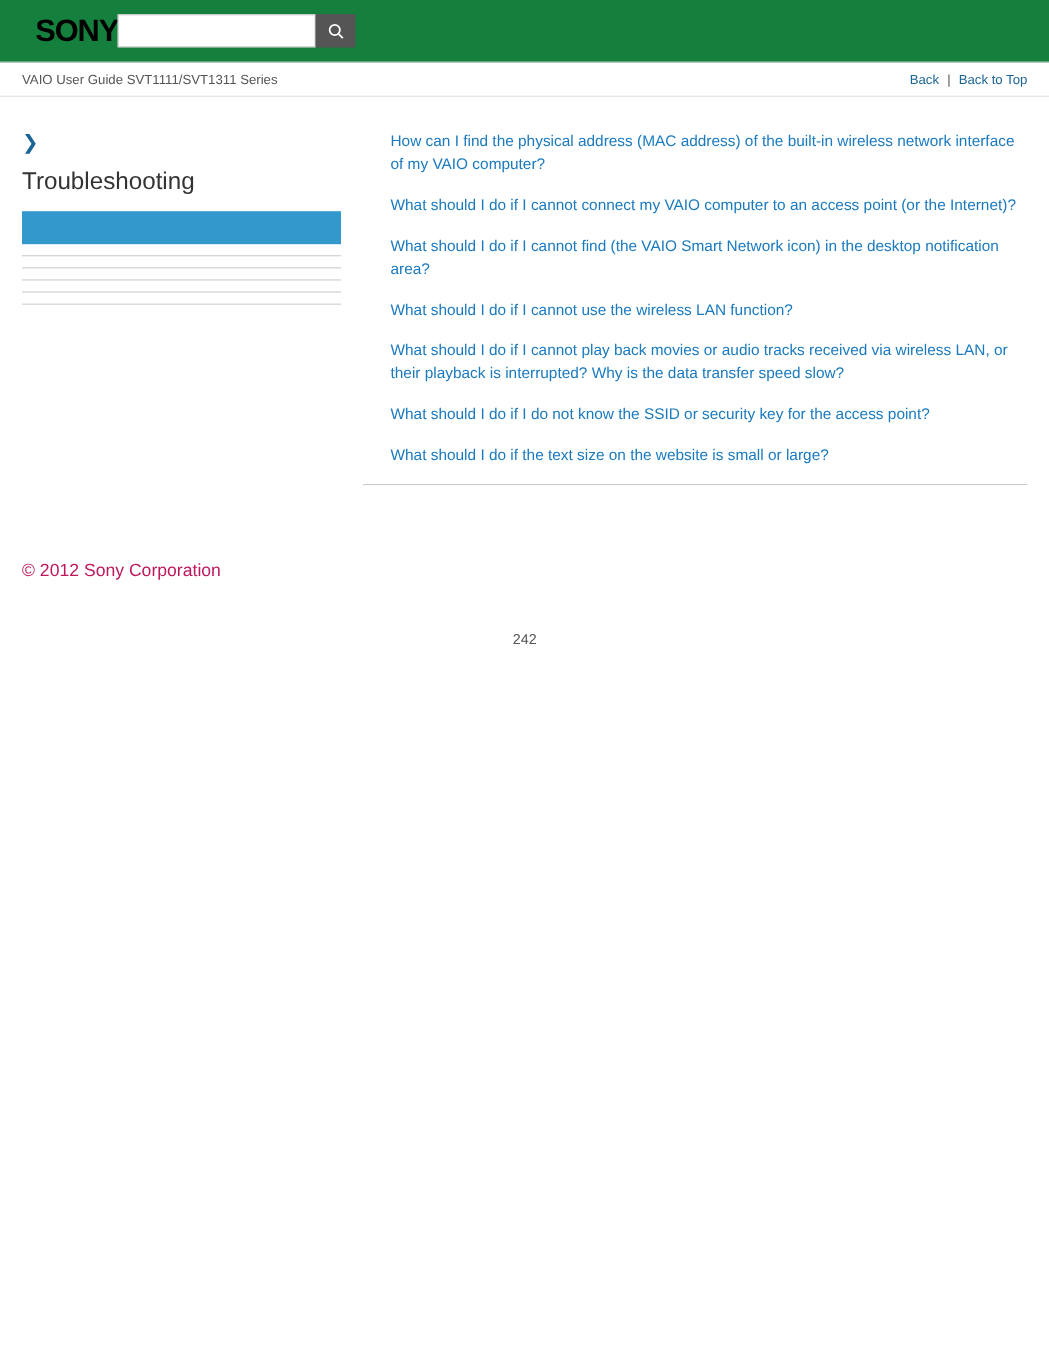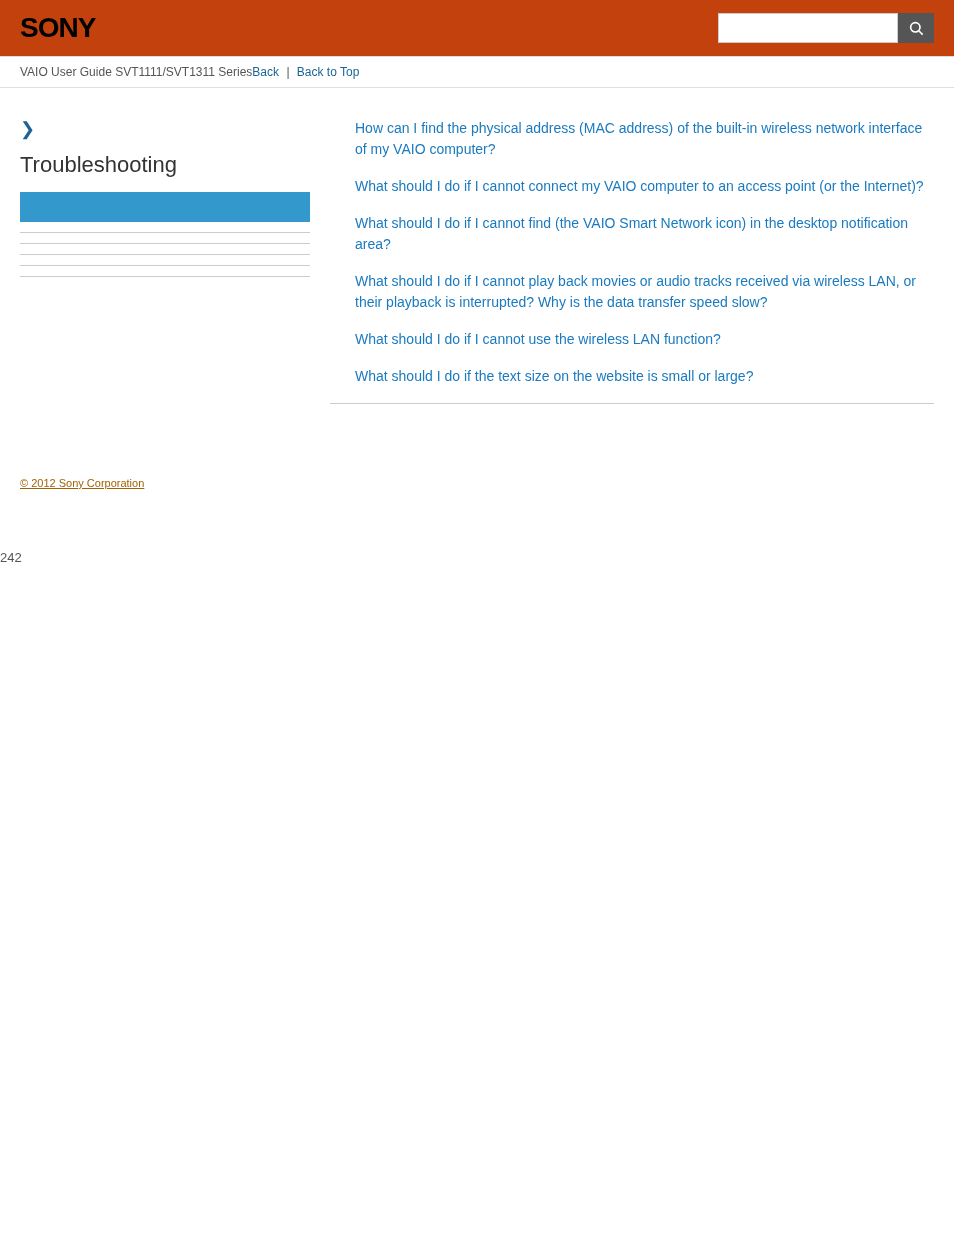--- a/index.html
+++ b/index.html
@@ -14,24 +14,23 @@
       color: #333;
       background: #fff;
       width: 954px;
       min-height: 1235px;
     }
 
     
     .header {
       display: flex;
       align-items: center;
-      justify-content: space-between;
-      padding: 12px 20px;
+      padding: 12px 32px;
       border-bottom: 1px solid #ddd;
-      background: #c2410c;
+      background: #15803d;
     }
 
     .logo-text {
       font-size: 28px;
       font-weight: 900;
       color: #000;
       letter-spacing: -1px;
       font-family: Arial Black, Arial, sans-serif;
     }
 
@@ -59,21 +58,21 @@
       align-items: center;
       justify-content: center;
       color: #fff;
       font-size: 16px;
     }
 
     
     .nav-bar {
       display: flex;
       align-items: center;
-      justify-content: flex-start;
+      justify-content: space-between;
       padding: 8px 20px;
       border-bottom: 1px solid #e0e0e0;
     }
 
     .nav-guide-title {
       font-size: 12px;
       color: #555;
     }
 
     .nav-links {
@@ -162,29 +161,29 @@
       margin-bottom: 0;
     }
 
     
     .footer {
       padding: 20px;
       margin-top: 30px;
     }
 
     .copyright {
-      font-size: 11px;
-      color: #a16207;
-      text-decoration: underline;
+      font-size: 16px;
+      color: #be185d;
     }
 
     .page-number {
+      text-align: center;
       font-size: 13px;
       color: #555;
-      margin-top: 40px;
+      margin-top: 24px;
       padding-bottom: 20px;
     }
   </style>
 </head>
 <body>
 
 <div class="header">
   <span class="logo-text">SONY</span>
   <div class="search-area">
     <input class="search-input" type="text" placeholder="" style="">
@@ -217,22 +216,23 @@
     <hr class="sidebar-divider">
     <hr class="sidebar-divider">
     <hr class="sidebar-divider">
   </div>
 
   <div class="content-area">
     <ul class="content-links" id="content-links">
     <li><a href="#">How can I find the physical address (MAC address) of the built-in wireless network interface of my VAIO computer?</a></li>
         <li><a href="#">What should I do if I cannot connect my VAIO computer to an access point (or the Internet)?</a></li>
         <li><a href="#">What should I do if I cannot find (the VAIO Smart Network icon) in the desktop notification area?</a></li>
+        <li><a href="#">What should I do if I cannot use the wireless LAN function?</a></li>
         <li><a href="#">What should I do if I cannot play back movies or audio tracks received via wireless LAN, or their playback is interrupted? Why is the data transfer speed slow?</a></li>
-        <li><a href="#">What should I do if I cannot use the wireless LAN function?</a></li>
+        <li><a href="#">What should I do if I do not know the SSID or security key for the access point?</a></li>
         <li><a href="#">What should I do if the text size on the website is small or large?</a></li>
       </ul>
     <hr class="content-divider">
   </div>
 
 </div>
 
 <div class="footer">
   <span class="copyright">© 2012 Sony Corporation</span>
 </div>

